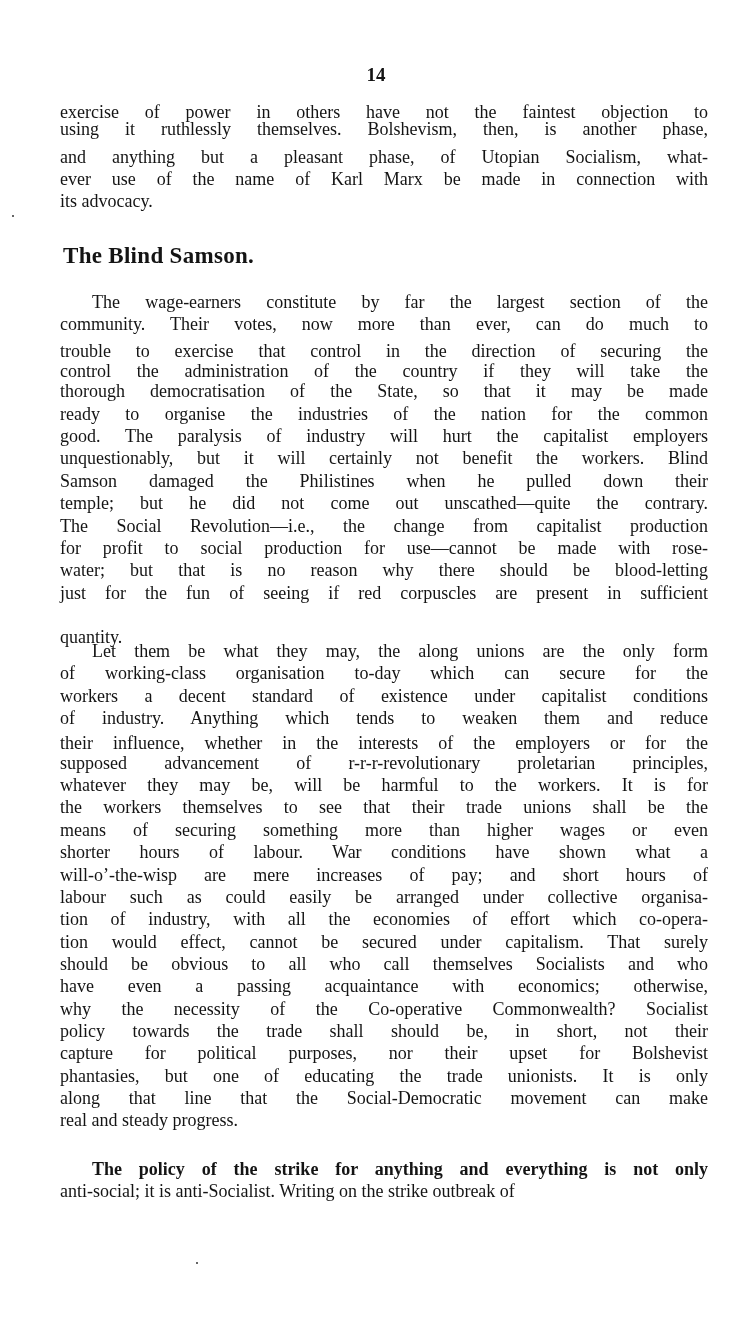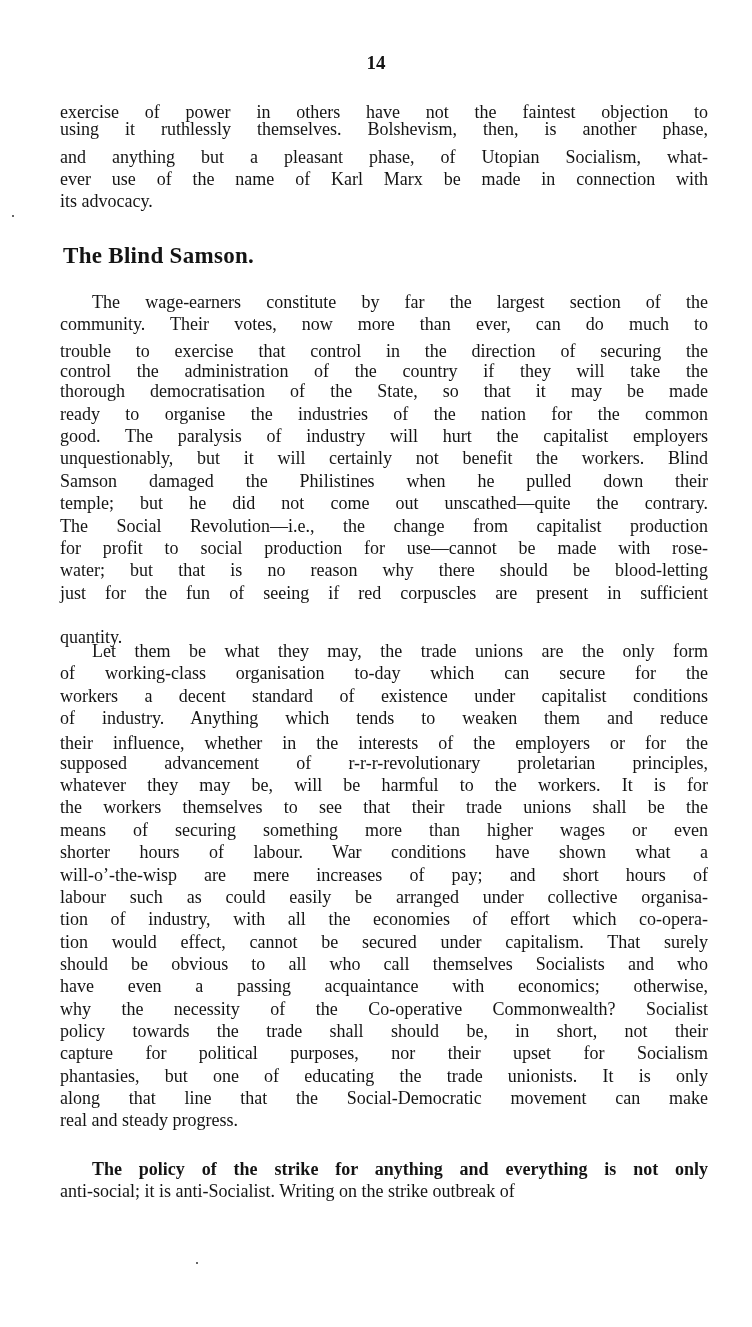--- a/index.html
+++ b/index.html
@@ -1,18 +1,18 @@
 <!DOCTYPE html>
 <html><head>
 <meta charset="utf-8">
 <style>
   html, body { margin: 0; padding: 0; background: #ffffff; }
   body { width: 752px; height: 1327px; position: relative; overflow: hidden;
          font-family: "Liberation Serif", "DejaVu Serif", serif; color: #141414; }
-  .page-number { position: absolute; top: 52px; left: 0; width: 752px; text-align: center;
+  .page-number { position: absolute; top: 64px; left: 0; width: 752px; text-align: center;
                  font-size: 19px; font-weight: bold; }
   .line { position: absolute; left: 60px; width: 648px; font-size: 18px; line-height: 22px;
           white-space: nowrap; text-align: justify; text-align-last: justify; }
   .line.last { text-align-last: left; }
   .line.indent { left: 92px; width: 616px; }
   .heading { position: absolute; left: 63px; top: 243px; font-size: 23px; font-weight: bold;
              letter-spacing: 0.3px; }
   .mark { position: absolute; width: 2px; height: 2px; background: #333; border-radius: 1px; }
 </style>
 </head>
@@ -43,39 +43,39 @@
         <div class="line" style="top: 447.45px;">unquestionably, but it will certainly not benefit the workers.  Blind</div>
         <div class="line" style="top: 469.8px;">Samson damaged the Philistines when he pulled down their</div>
         <div class="line" style="top: 492.15px;">temple; but he did not come out unscathed—quite the contrary.</div>
         <div class="line" style="top: 514.5px;">The Social Revolution—i.e., the change from capitalist production</div>
         <div class="line" style="top: 536.85px;">for profit to social production for use—cannot be made with rose-</div>
         <div class="line" style="top: 559.2px;">water; but that is no reason why there should be blood-letting</div>
         <div class="line" style="top: 581.55px;">just for the fun of seeing if red corpuscles are present in sufficient</div>
         <div class="line last" style="top: 626px;">quantity.</div>
       </div>
       <div>
-        <div class="line indent" style="top: 640px;">Let them be what they may, the trade unions are the only form</div>
+        <div class="line indent" style="top: 640px;">Let them be what they may, the along unions are the only form</div>
         <div class="line" style="top: 662.35px;">of working-class organisation to-day which can secure for the</div>
         <div class="line" style="top: 684.7px;">workers a decent standard of existence under capitalist conditions</div>
         <div class="line" style="top: 707.05px;">of industry.  Anything which tends to weaken them and reduce</div>
         <div class="line" style="top: 732px;">their influence, whether in the interests of the employers or for the</div>
         <div class="line" style="top: 751.75px;">supposed advancement of r-r-r-revolutionary proletarian principles,</div>
         <div class="line" style="top: 774.1px;">whatever they may be, will be harmful to the workers.  It is for</div>
         <div class="line" style="top: 796.45px;">the workers themselves to see that their trade unions shall be the</div>
         <div class="line" style="top: 818.8px;">means of securing something more than higher wages or even</div>
         <div class="line" style="top: 841.15px;">shorter hours of labour.  War conditions have shown what a</div>
         <div class="line" style="top: 863.5px;">will-o’-the-wisp are mere increases of pay; and short hours of</div>
         <div class="line" style="top: 885.85px;">labour such as could easily be arranged under collective organisa-</div>
         <div class="line" style="top: 908.2px;">tion of industry, with all the economies of effort which co-opera-</div>
         <div class="line" style="top: 930.55px;">tion would effect, cannot be secured under capitalism.  That surely</div>
         <div class="line" style="top: 952.9px;">should be obvious to all who call themselves Socialists and who</div>
         <div class="line" style="top: 975.25px;">have even a passing acquaintance with economics; otherwise,</div>
         <div class="line" style="top: 997.6px;">why the necessity of the Co-operative Commonwealth?  Socialist</div>
         <div class="line" style="top: 1019.95px;">policy towards the trade shall should be, in short, not their</div>
-        <div class="line" style="top: 1042.3px;">capture for political purposes, nor their upset for Socialism</div>
+        <div class="line" style="top: 1042.3px;">capture for political purposes, nor their upset for Bolshevist</div>
         <div class="line" style="top: 1064.65px;">phantasies, but one of educating the trade unionists.  It is only</div>
         <div class="line" style="top: 1087px;">along that line that the Social-Democratic movement can make</div>
         <div class="line last" style="top: 1109.35px;">real and steady progress.</div>
       </div>
       <div>
         <div class="line indent" style="top: 1158px; font-weight: bold;">The policy of the strike for anything and everything is not only</div>
         <div class="line last" style="top: 1180.35px;">anti-social; it is anti-Socialist.  Writing on the strike outbreak of</div>
       </div>
     </div>
 

